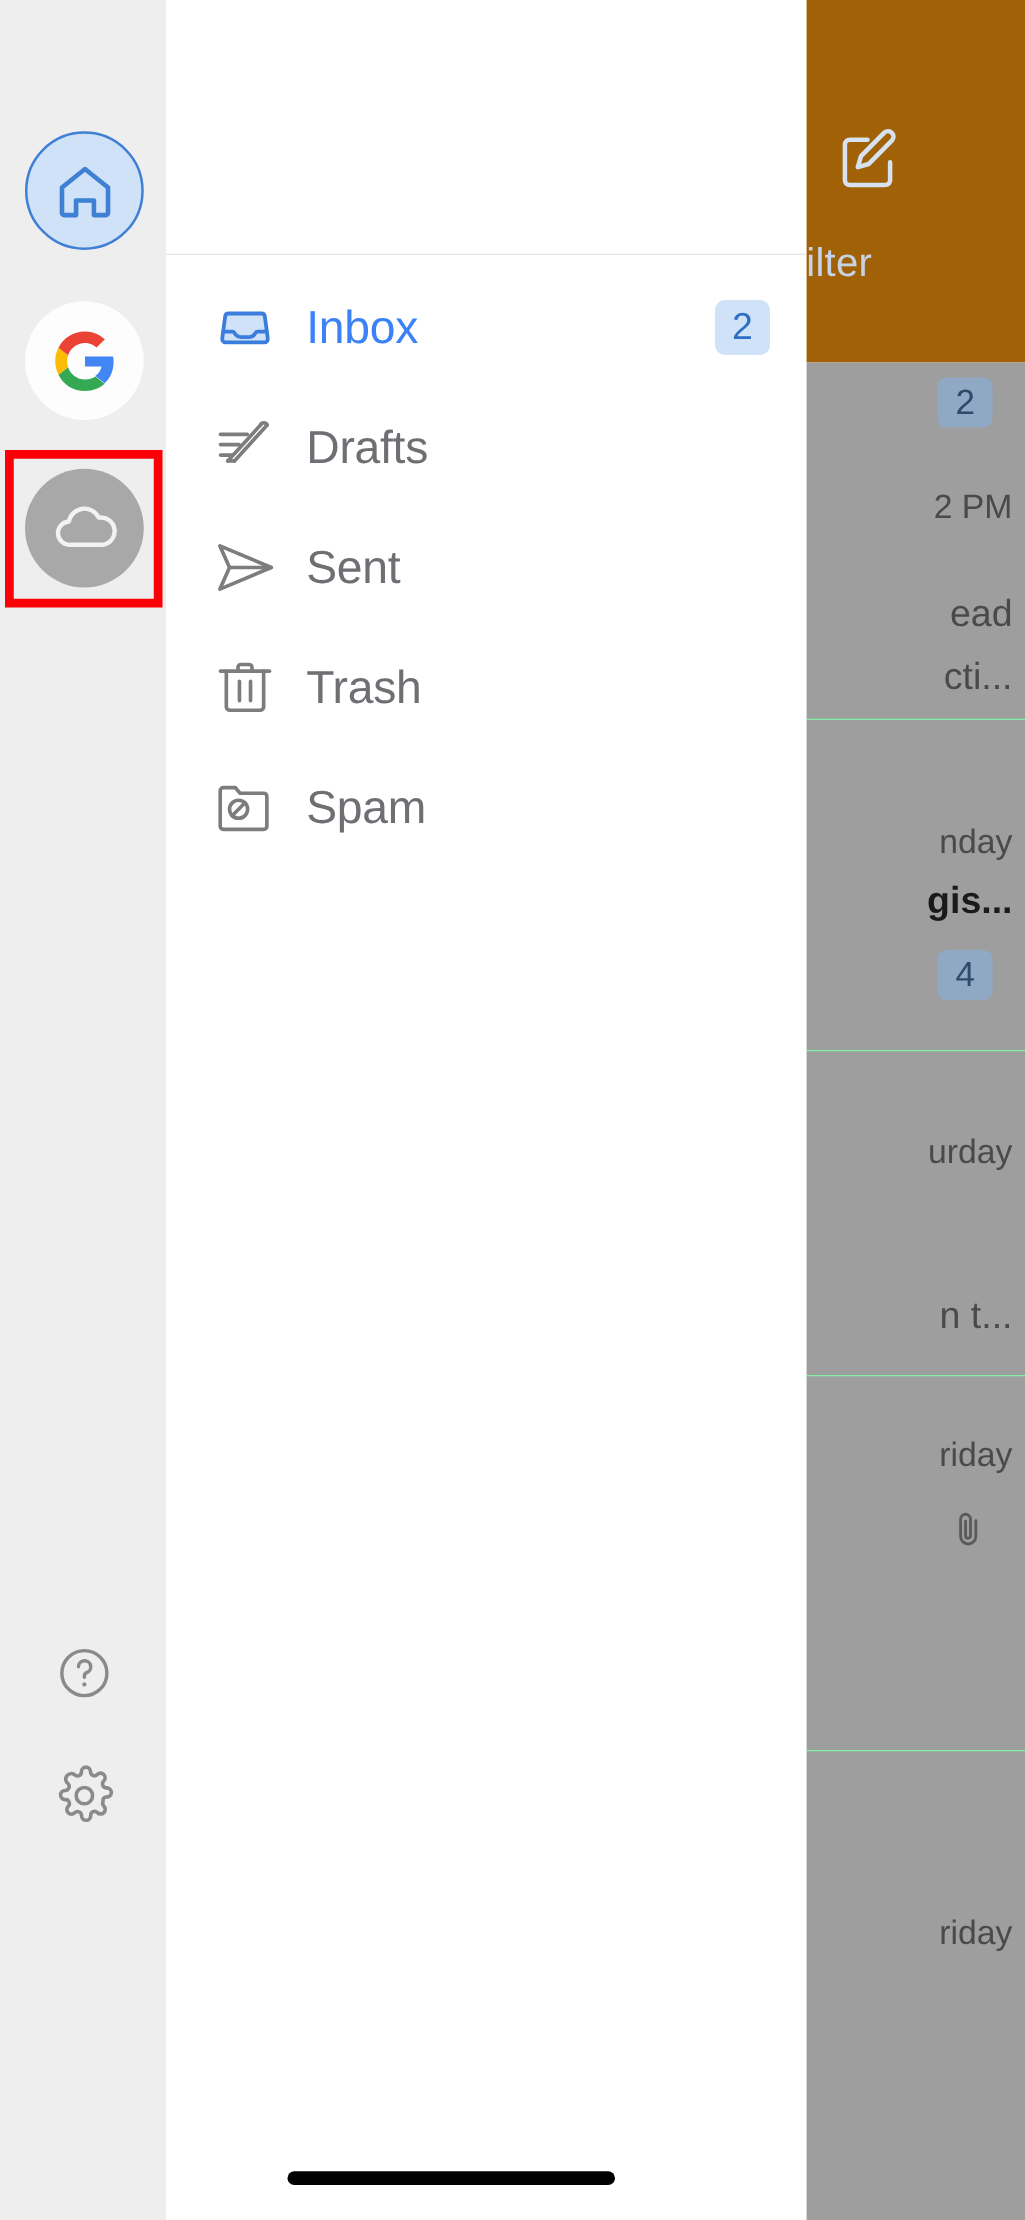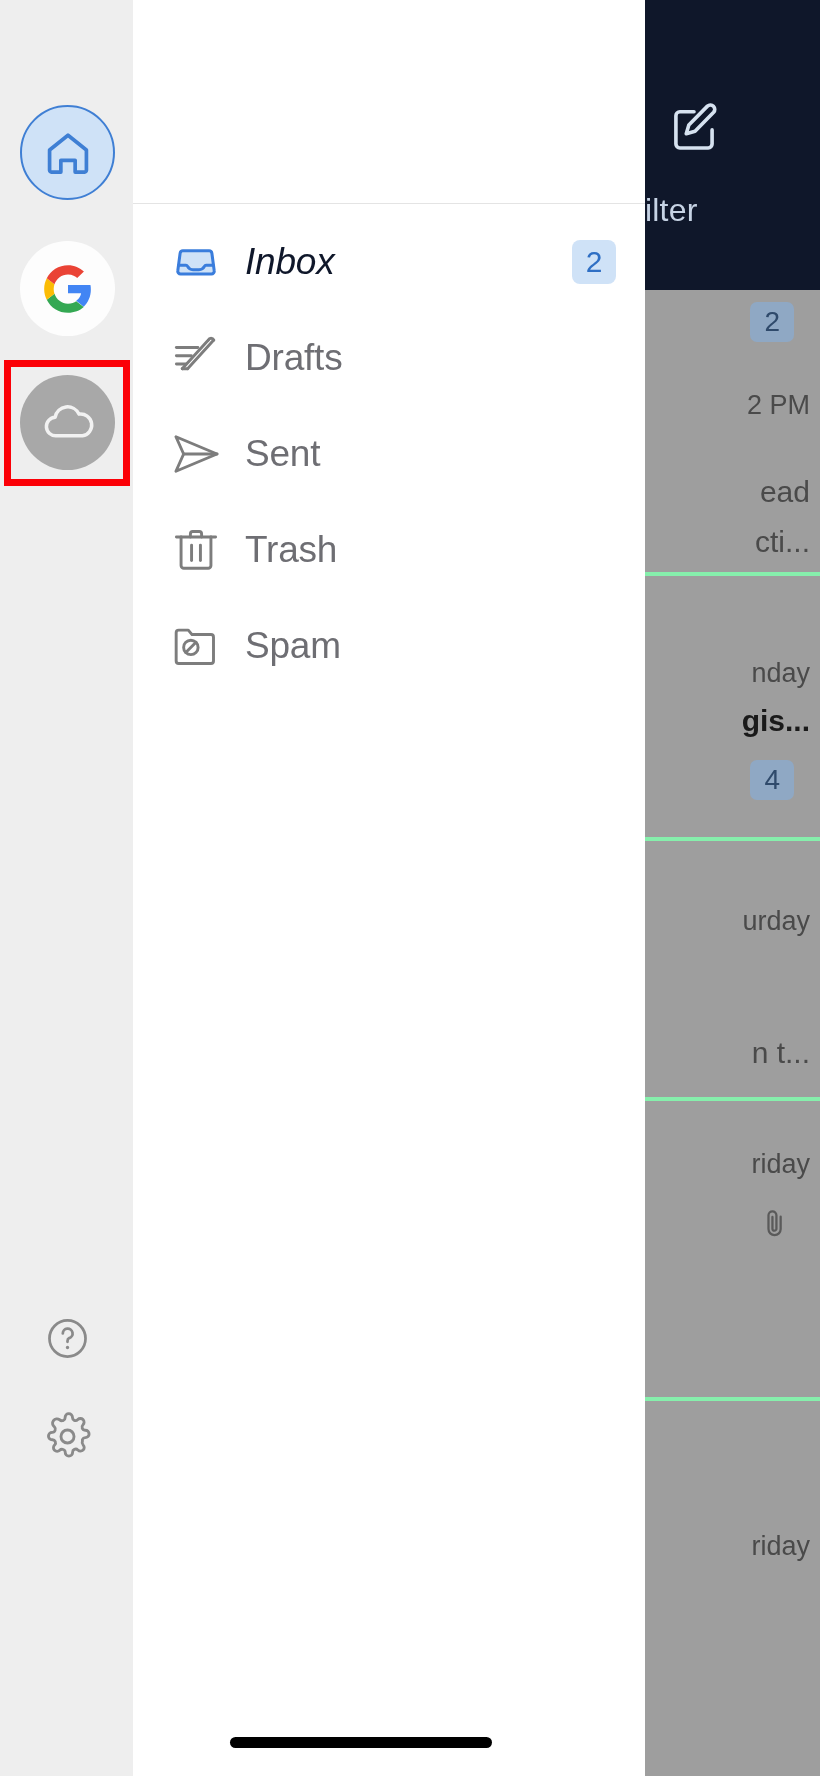--- a/index.html
+++ b/index.html
@@ -17,37 +17,37 @@
   }
 
   
   #bg-app {
     position:absolute; left:645px; top:0; width:175px; height:1776px;
     background:#ffffff;
     overflow:hidden;
   }
   #bg-navbar {
     position:absolute; left:0; top:0; width:175px; height:290px;
-    background:#0f172a;
+    background:#a16207;
   }
   #bg-compose-icon {
     position:absolute; left:18px; top:95px; width:62px; height:62px;
   }
   #bg-filter-text {
     position:absolute; left:0px; top:192px;
     font-size:32px; color:#c6d3e4; letter-spacing:0.2px;
     white-space:nowrap;
   }
   #bg-list {
     position:absolute; left:0; top:290px; width:175px; height:1486px;
     background:#9e9e9e;
   }
   .bg-row {
     position:relative;
-    border-bottom:4px solid #86efac;
+    border-bottom:1px solid #86efac;
     box-sizing:border-box;
     padding:0;
   }
   .bg-date {
     position:absolute; right:10px;
     font-size:27px; color:#4a4a4a; white-space:nowrap;
   }
   .bg-snippet {
     position:absolute; right:10px;
     font-size:30px; color:#4a4a4a; white-space:nowrap;
@@ -162,21 +162,21 @@
   }
   .folder-icon {
     position:absolute; left:32px;
     width:62px; height:62px;
     display:flex; align-items:center; justify-content:center;
   }
   .folder-label {
     position:absolute; left:112px;
     font-size:37px; color:#6e6e73; letter-spacing:-0.2px;
   }
-  .folder-row.active .folder-label { color:#0f172a;font-style:italic; }
+  .folder-row.active .folder-label { color:#3b82f6; }
   .folder-badge {
     position:absolute; right:29px;
     min-width:44px; text-align:center;
     background:#cfe2f7; color:#2f6fc4;
     font-size:30px; padding:5px 13px; border-radius:8px;
   }
 
   
   #home-indicator {
     position:absolute; left:230px; top:1737px;

